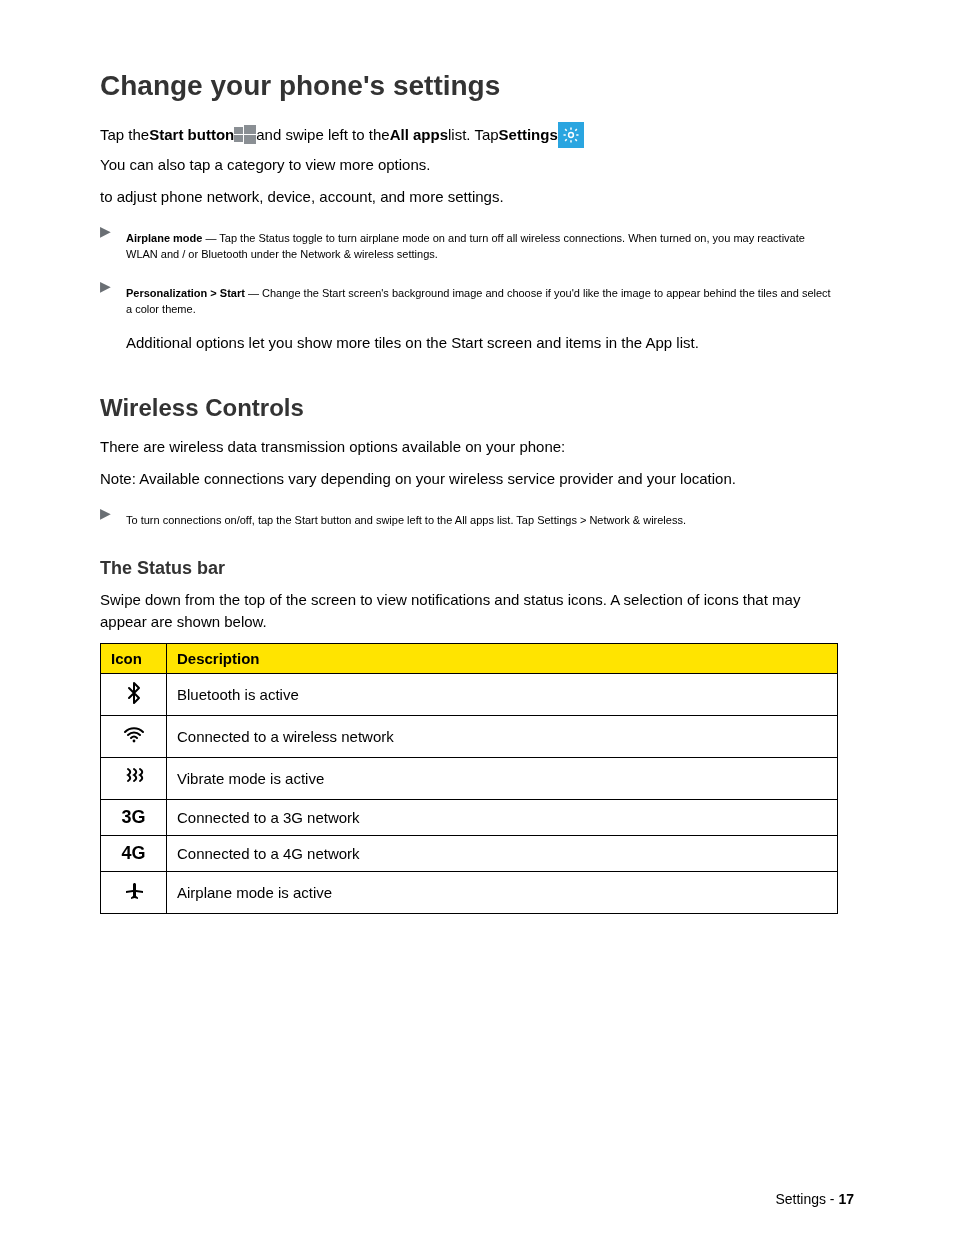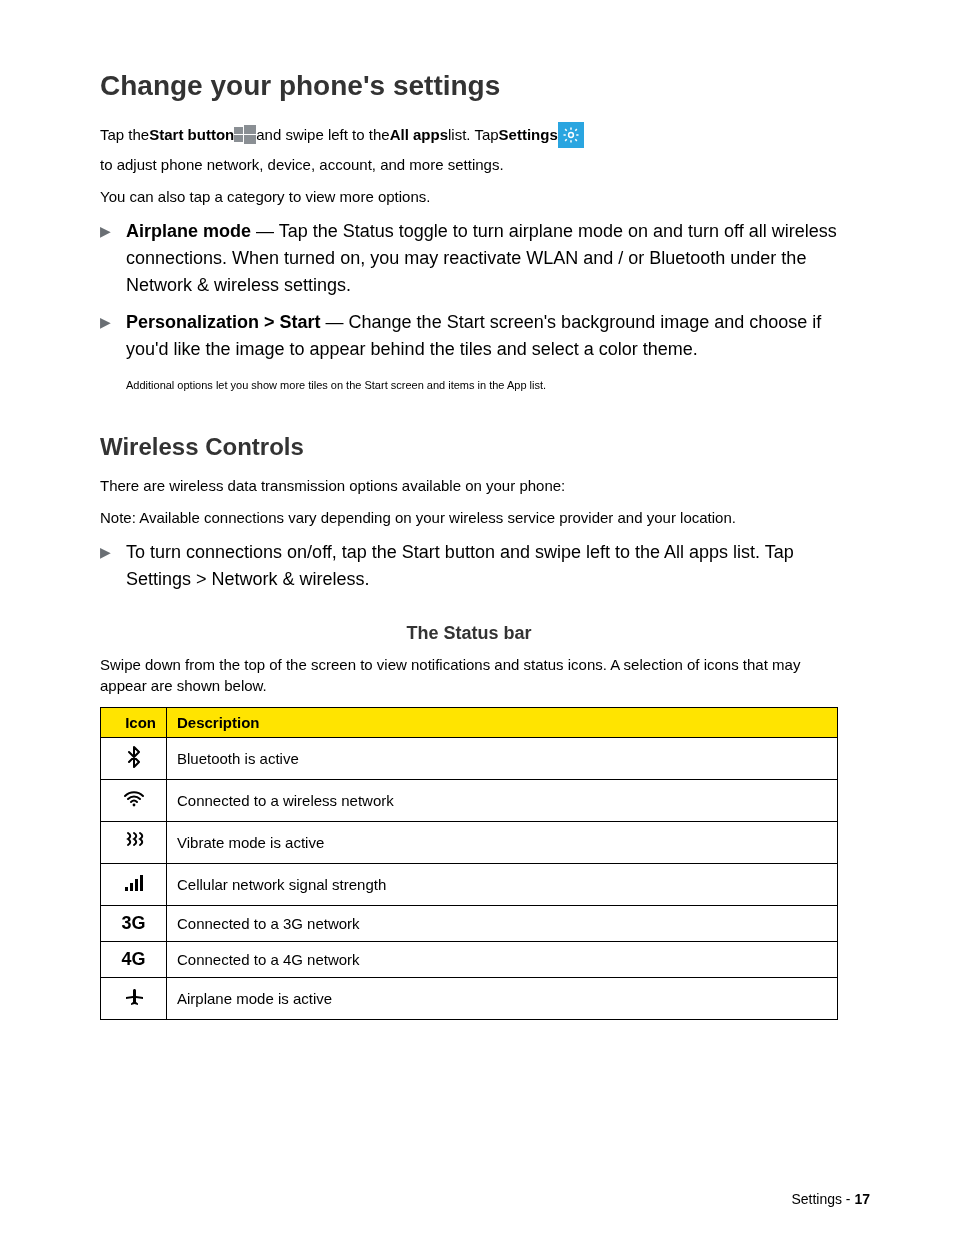--- a/index.html
+++ b/index.html
@@ -73,72 +73,72 @@
   }
   .bullet-item .marker {
     flex: 0 0 12px;
     color: #6a6f74;
     font-size: 14px;
     line-height: 1.6;
     padding-top: 2px;
   }
   .bullet-item .bcontent {
     flex: 1;
-    font-size: 18px;
+    font-size: 11px;
     line-height: 1.5;
+    margin-top: 12px;
   }
   .bullet-item .btitle {
     font-weight: 700;
   }
   .subline {
     margin-left: 26px;
-    font-size: 11px;
+    font-size: 15px;
     line-height: 1.5;
     margin-top: 14px;
     margin-bottom: 8px;
   }
   h3.sub-h {
     font-size: 18px;
     font-weight: 600;
     color: #333;
     margin: 30px 0 10px 0;
-    text-align: center;
   }
   table.status {
     width: 100%;
     border-collapse: collapse;
     margin-top: 6px;
     font-size: 15px;
   }
   table.status th {
     background: #ffe400;
     text-align: left;
     font-weight: 700;
     padding: 6px 10px;
     border: 1px solid #000;
   }
-  table.status th.iconcol { width: 66px; text-align:right;margin-top:12px; }
+  table.status th.iconcol { width: 66px; text-align:left;margin-top:12px; }
   table.status td {
     border: 1px solid #000;
     padding: 7px 10px;
     vertical-align: middle;
   }
   table.status td.iconcell {
     text-align: center;
     width: 66px;
   }
   .cell-icon { display:inline-block;text-align:right; }
   .cell-icon svg { width:24px; height:24px; display:block; }
   .txt3g, .txt4g {
     font-weight:700; font-size:18px; font-family: Arial, sans-serif;
   }
   .page-num {
     position:absolute;
     bottom: 28px;
-    right: 84px;
+    right: 100px;
     font-size: 14px;
     color:#000;
   }
 </style>
 </head>
 <body>
 
 <div class="page">
 
   <h1 class="settings-title">Change your phone's settings</h1>
@@ -156,22 +156,22 @@
     <span class="bold">All apps</span>
     <span>list. Tap</span>
     <span class="bold">Settings</span>
     <span class="gear-box">
       <svg viewBox="0 0 24 24" fill="none" stroke="#fff" stroke-width="2">
         <circle cx="12" cy="12" r="3.2"></circle>
         <path d="M12 2v3M12 19v3M4.2 4.2l2.1 2.1M17.7 17.7l2.1 2.1M2 12h3M19 12h3M4.2 19.8l2.1-2.1M17.7 6.3l2.1-2.1"></path>
       </svg>
     </span>
   </div>
+  <p class="instr">You can also tap a category to view more options.</p>
   <p class="instr">to adjust phone network, device, account, and more settings.</p>
-  <p class="instr">You can also tap a category to view more options.</p>
 
   <div class="bullet-item">
     <div class="marker">▶</div>
     <div class="bcontent">
       <span class="btitle">Airplane mode</span><span> — Tap the Status toggle to turn airplane mode on and turn off all wireless connections. When turned on, you may reactivate WLAN and / or Bluetooth under the Network &amp; wireless settings.</span>
     </div>
   </div>
 
   <div class="bullet-item">
     <div class="marker">▶</div>
@@ -218,29 +218,20 @@
         </tr>
         <tr>
           <td class="iconcell"><span class="cell-icon"><svg viewBox="0 0 24 24" stroke="#000" stroke-width="2" fill="none" stroke-linecap="round">
                 <path d="M6 4c3 2 3 4 0 6 3 2 3 4 0 6"></path>
                 <path d="M12 4c3 2 3 4 0 6 3 2 3 4 0 6"></path>
                 <path d="M18 4c3 2 3 4 0 6 3 2 3 4 0 6"></path>
               </svg></span></td>
           <td>Vibrate mode is active</td>
         </tr>
         <tr>
-          <td class="iconcell"><span class="cell-icon"><svg viewBox="0 0 24 24" fill="#000">
-                <rect x="3" y="16" width="3" height="4"></rect>
-                <rect x="8" y="12" width="3" height="8"></rect>
-                <rect x="13" y="8" width="3" height="12"></rect>
-                <rect x="18" y="4" width="3" height="16"></rect>
-              </svg></span></td>
-          <td>Cellular network signal strength</td>
-        </tr>
-        <tr>
           <td class="iconcell"><span class="cell-icon"><span class="txt3g">3G</span></span></td>
           <td>Connected to a 3G network</td>
         </tr>
         <tr>
           <td class="iconcell"><span class="cell-icon"><span class="txt4g">4G</span></span></td>
           <td>Connected to a 4G network</td>
         </tr>
         <tr>
           <td class="iconcell"><span class="cell-icon"><svg viewBox="0 0 24 24" fill="#000">
                 <path d="M21 12l-7-1V5.5c0-.8-.7-1.5-1.5-1.5S11 4.7 11 5.5V11l-7 1v2l7-1v4l-2 1.5V20l3.5-1 3.5 1v-1.5L14 17v-4l7 1v-2z"></path>

